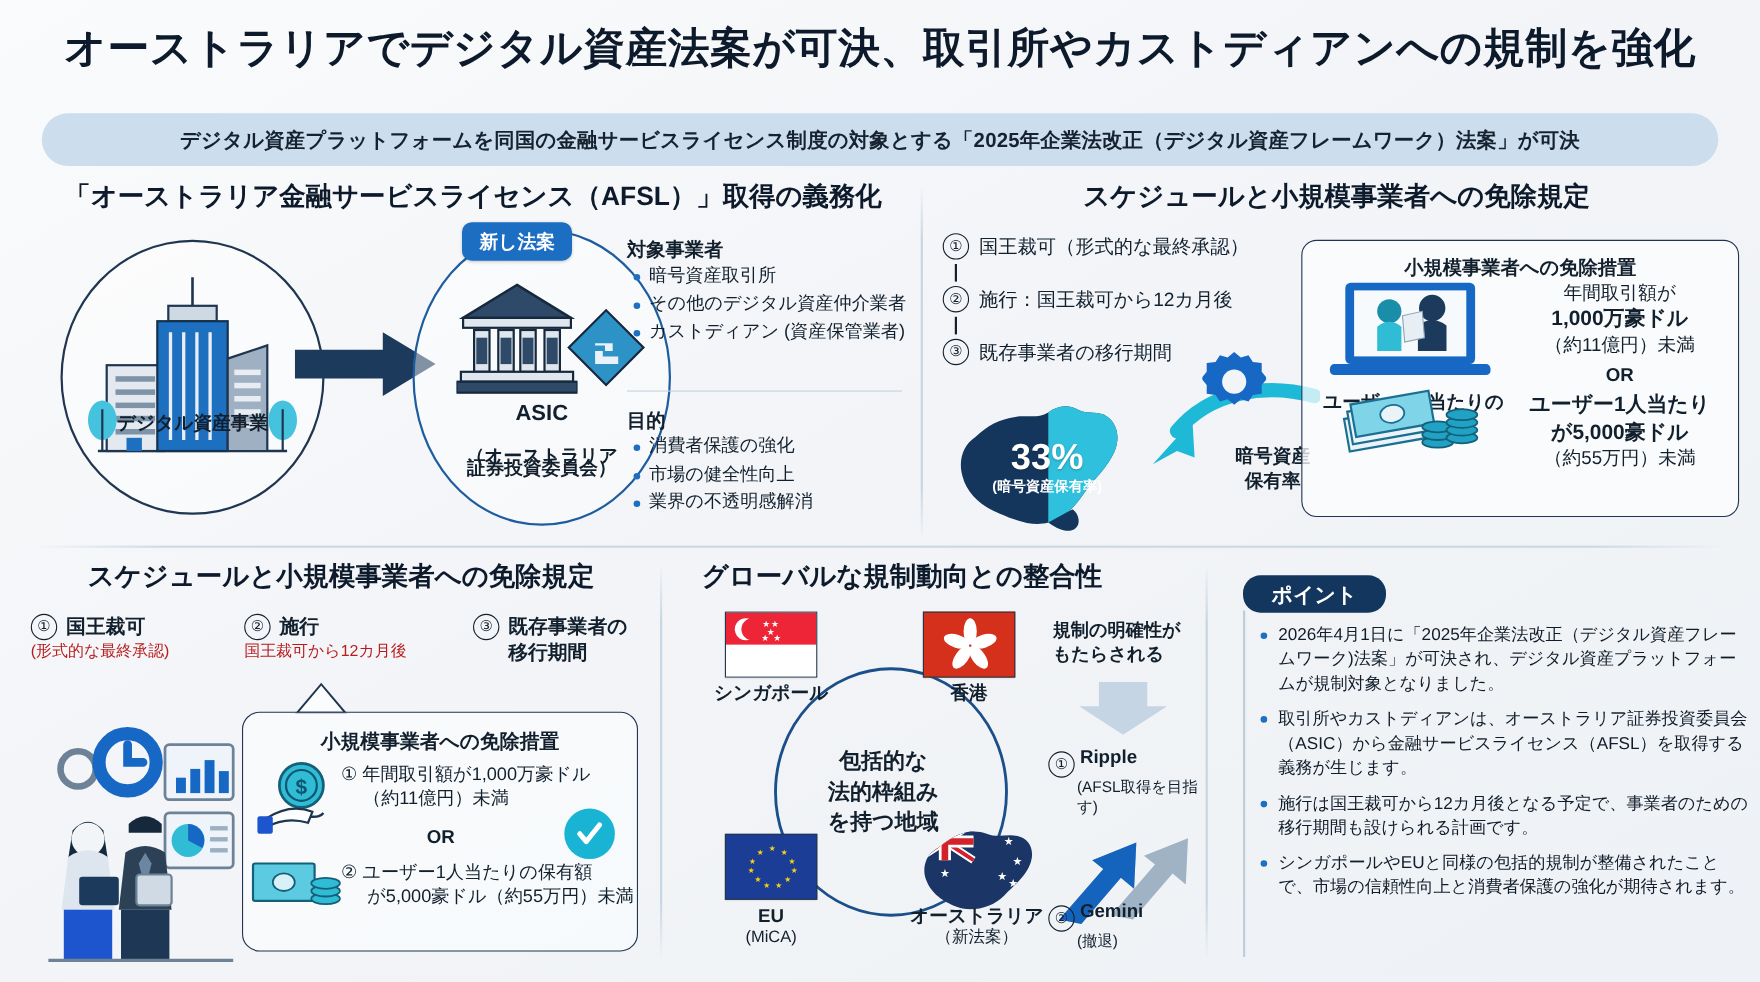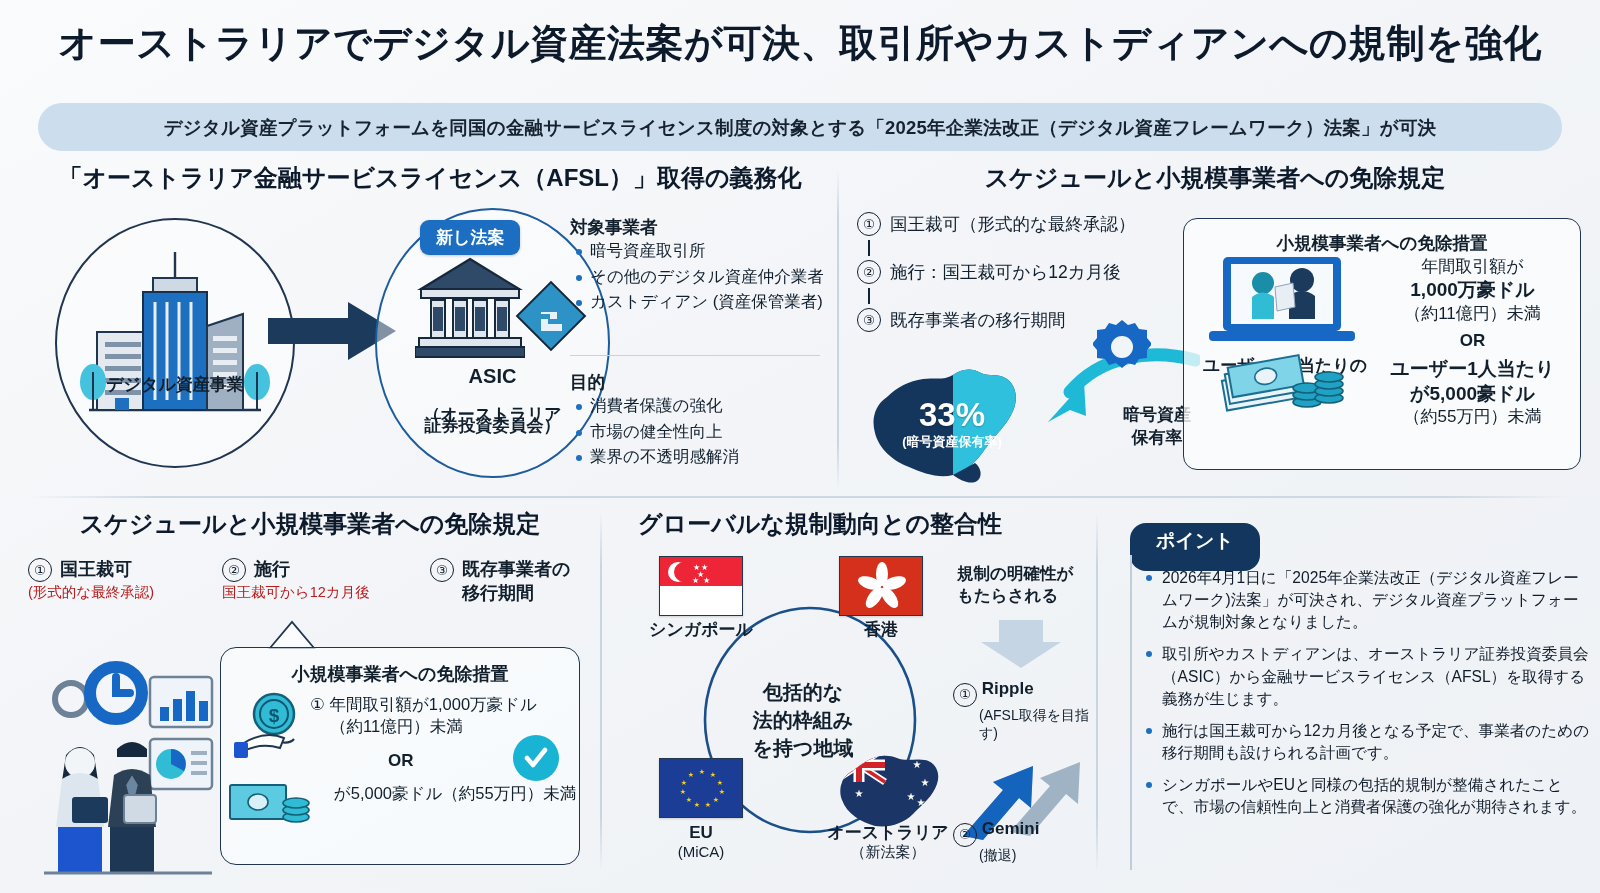--- a/index.html
+++ b/index.html
@@ -146,21 +146,21 @@
   }
   .company { position: absolute; font-size: 17px; color: #12202e; line-height: 1.25; }
   .company .nm { font-weight: 700; }
   .company .sb { font-size: 14px; display: block; margin-left: 26px; }
 
   
   #br { position: absolute; left: 1100px; top: 505px; width: 500px; height: 388px; }
   .pt-badge {
     position: absolute; left: 30px; top: 18px;
     background: #12365e; color: #fff; font-size: 19px; font-weight: 700;
-    padding: 5px 26px 17px 26px; border-radius: 16px;
+    padding: 5px 26px 3px 26px; border-radius: 16px;
   }
   .pt-rail { position: absolute; left: 30px; top: 50px; width: 2px; height: 315px; background: #c0ced9; }
   .ptlist { position: absolute; left: 44px; top: 62px; width: 448px; list-style: none; }
   .ptlist li {
     position: relative; padding-left: 18px; margin-bottom: 10px;
     font-size: 15.6px; line-height: 1.42; color: #101c29;
   }
   .ptlist li::before {
     content: ""; position: absolute; left: 2px; top: 8px;
     width: 6px; height: 6px; border-radius: 50%; background: #1d6fc0;
@@ -222,21 +222,21 @@
       <ellipse cx="182" cy="142" rx="13" ry="18" fill="#45c2dd"></ellipse>
         <line x1="182" y1="132" x2="182" y2="170" stroke="#1f3550" stroke-width="2"></line>
     </svg>
     <div class="cap" style="left:25px; top:215px; width:240px;">デジタル資産事業</div>
 
     <svg class="arrow-block" style="left:238px; top:140px;" width="130" height="62" viewBox="0 0 130 62">
       <polygon points="0,18 80,18 80,2 128,31 80,60 80,44 0,44" fill="#1b3a5c"></polygon>
     </svg>
 
     <div class="oval oval-blue" style="left:345px; top:48px; width:235px; height:270px;"></div>
-    <div class="badge-new" style="left:390px; top:60px;">新し法案</div>
+    <div class="badge-new" style="left:390px; top:42px;">新し法案</div>
 
     <svg style="position:absolute; left:385px; top:95px;" width="110" height="105" viewBox="0 0 110 105">
       <polygon points="55,4 104,34 6,34" fill="#2e4a68" stroke="#16283c" stroke-width="2.2"></polygon>
       <rect x="6" y="34" width="98" height="9" fill="#dfe6ed" stroke="#16283c" stroke-width="2"></rect>
       <g fill="#dfe6ed" stroke="#16283c" stroke-width="2">
         <rect x="16" y="45" width="14" height="38"></rect>
           <rect x="38" y="45" width="14" height="38"></rect>
         <rect x="58" y="45" width="14" height="38"></rect>
           <rect x="80" y="45" width="14" height="38"></rect>
       </g>
@@ -450,20 +450,21 @@
           <ellipse cx="68" cy="28" rx="13" ry="5"></ellipse>
       </g>
     </svg>
 
     <div class="exrow" style="left:290px; top:193px; width:260px;">
       <div>① 年間取引額が1,000万豪ドル</div>
       <div style="margin-left:20px;">（約11億円）未満</div>
     </div>
     <div class="or2" style="left:368px; top:251px;">OR</div>
     <div class="exrow" style="left:290px; top:282px; width:270px;">
+      <div>② ユーザー1人当たりの保有額</div>
       <div style="margin-left:20px;text-align:center;">が5,000豪ドル（約55万円）未満</div>
     </div>
 
     <div class="checkcircle" style="left:493px; top:235px;">
       <svg width="26" height="26" viewBox="0 0 26 26">
         <path d="M4 13 l6 7 L22 5" stroke="#ffffff" stroke-width="4.6" fill="none" stroke-linecap="round" stroke-linejoin="round"></path>
       </svg>
     </div>
   </div>
 

